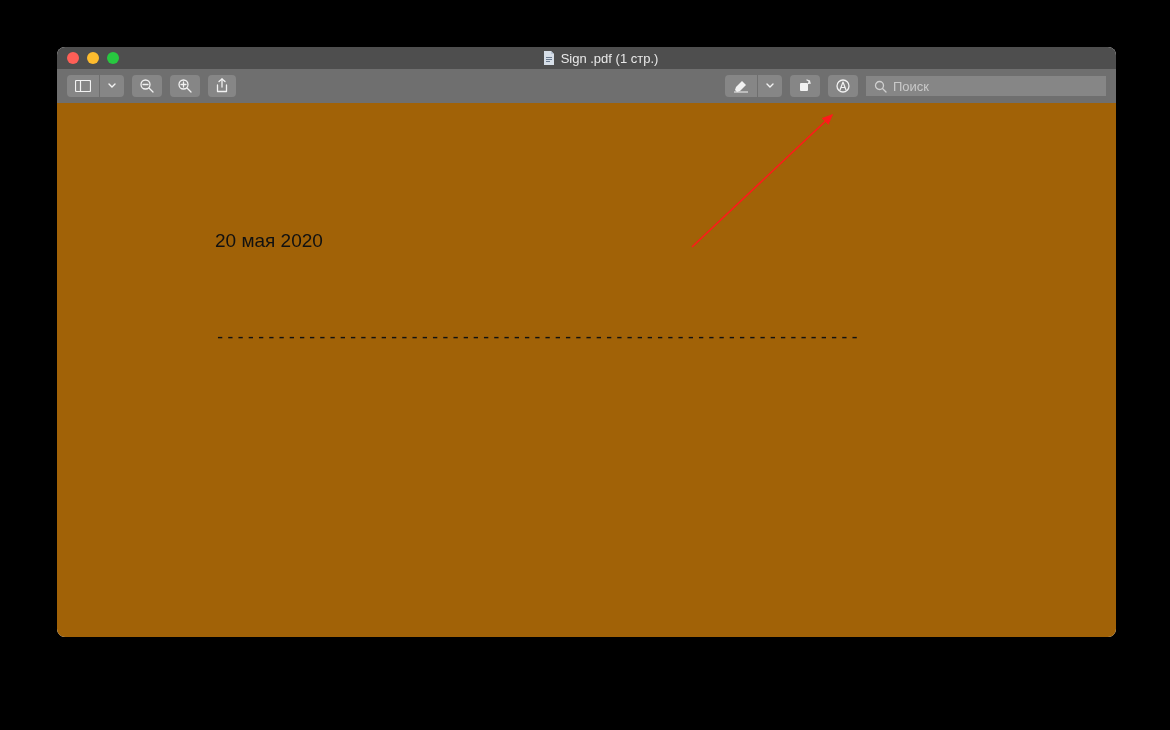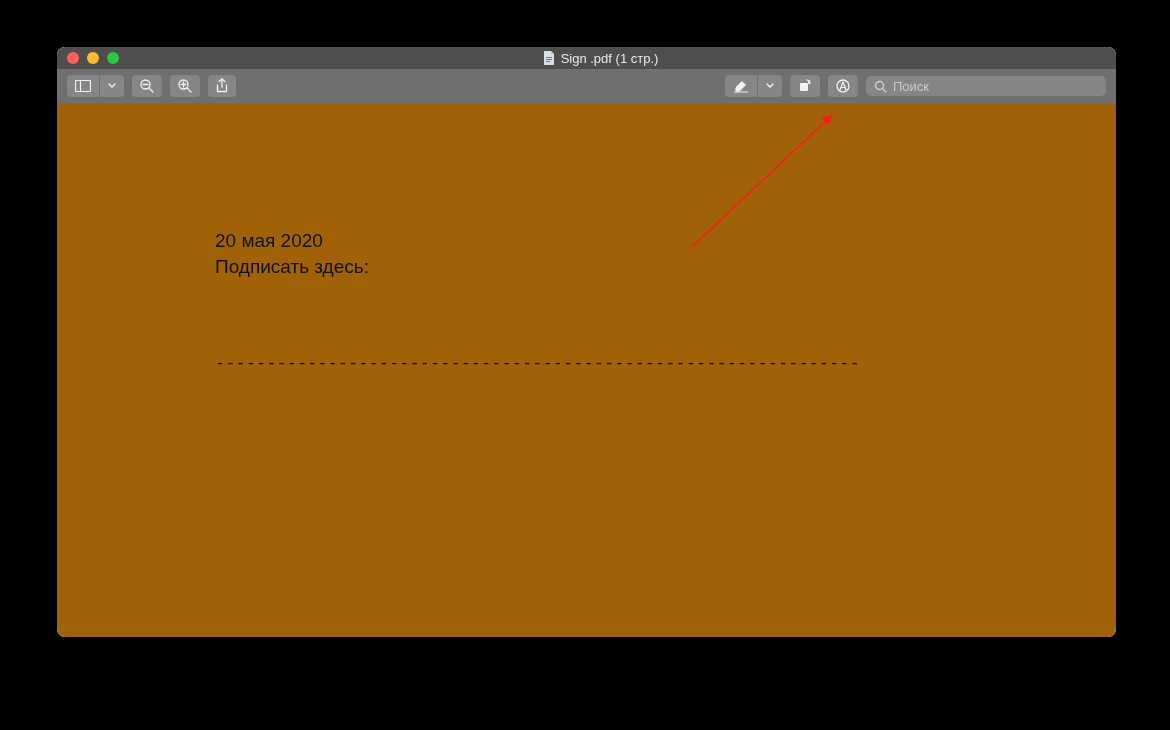--- a/index.html
+++ b/index.html
@@ -90,21 +90,21 @@
     background: transparent;
     color: #f2f2f2;
     cursor: pointer;
   }
   .tb-split .sep { width: 1px; background: #6f6f6f; }
   .spacer { flex: 1; }
   .search-wrap {
     height: 20px;
     width: 240px;
     background: #868686;
-    border-radius: 5px;
+    border-radius: 0;
     display: flex;
     align-items: center;
     padding: 0 8px;
     gap: 6px;
   }
   .search-wrap input {
     flex: 1;
     background: transparent;
     border: none;
     outline: none;
@@ -244,21 +244,20 @@
         <circle cx="5.5" cy="5.5" r="4" fill="none" stroke="#d0d0d0" stroke-width="1.3"></circle>
         <line x1="8.5" y1="8.5" x2="12" y2="12" stroke="#d0d0d0" stroke-width="1.3" stroke-linecap="round"></line>
       </svg>
       <input type="text" placeholder="Поиск" style="">
     </div>
 
   </div>
 
   <div class="content">
     <div class="doc-line">20 мая 2020</div>
-    <div class="doc-line">Подписать здесь:</div>
     <div class="sig-line">---------------------------------------------------------------</div>
   </div>
 
   <svg class="arrow" width="180" height="160" viewBox="0 0 180 160">
     <defs>
       <marker id="ah" markerWidth="8" markerHeight="8" refX="6" refY="3" orient="auto">
         <path d="M0 0L7 3L0 6z" fill="#ff1a1a"></path>
       </marker>
     </defs>
     <line x1="5" y1="140" x2="145" y2="8" stroke="#ff1a1a" stroke-width="1.6" marker-end="url(#ah)"></line>

